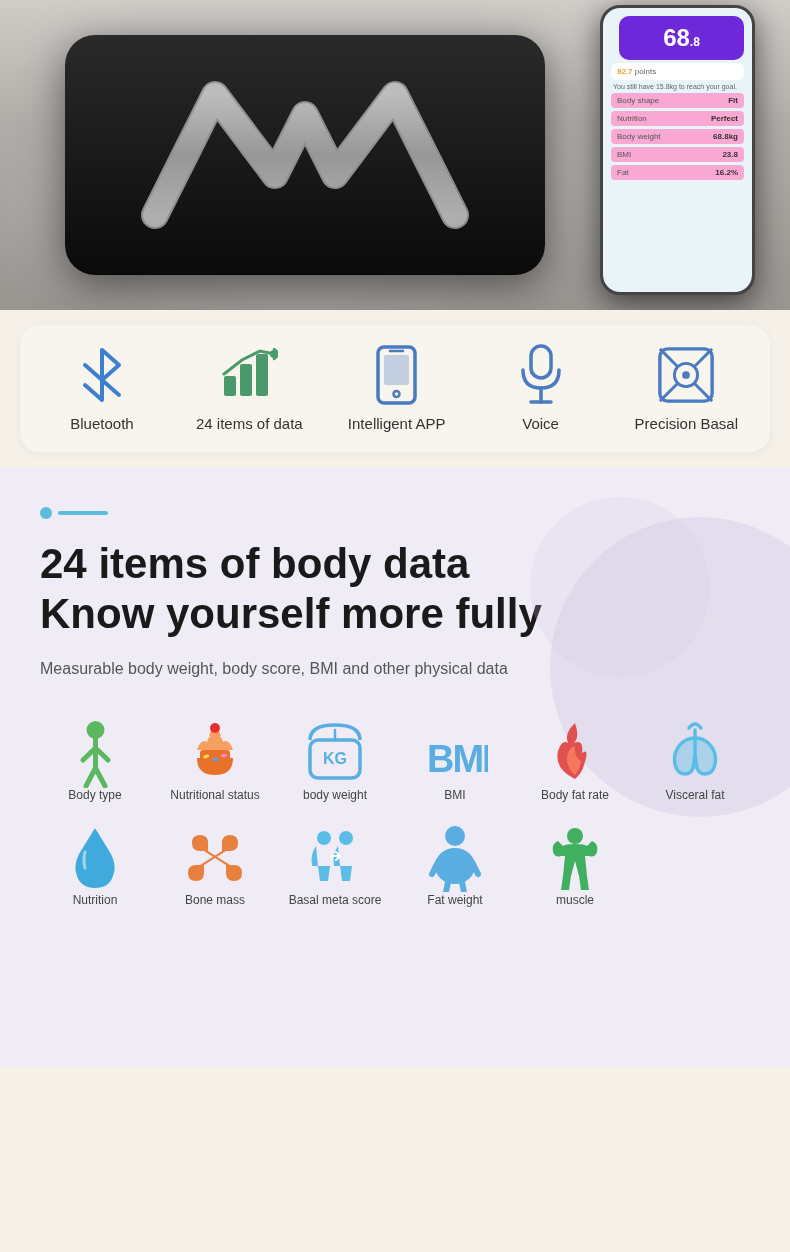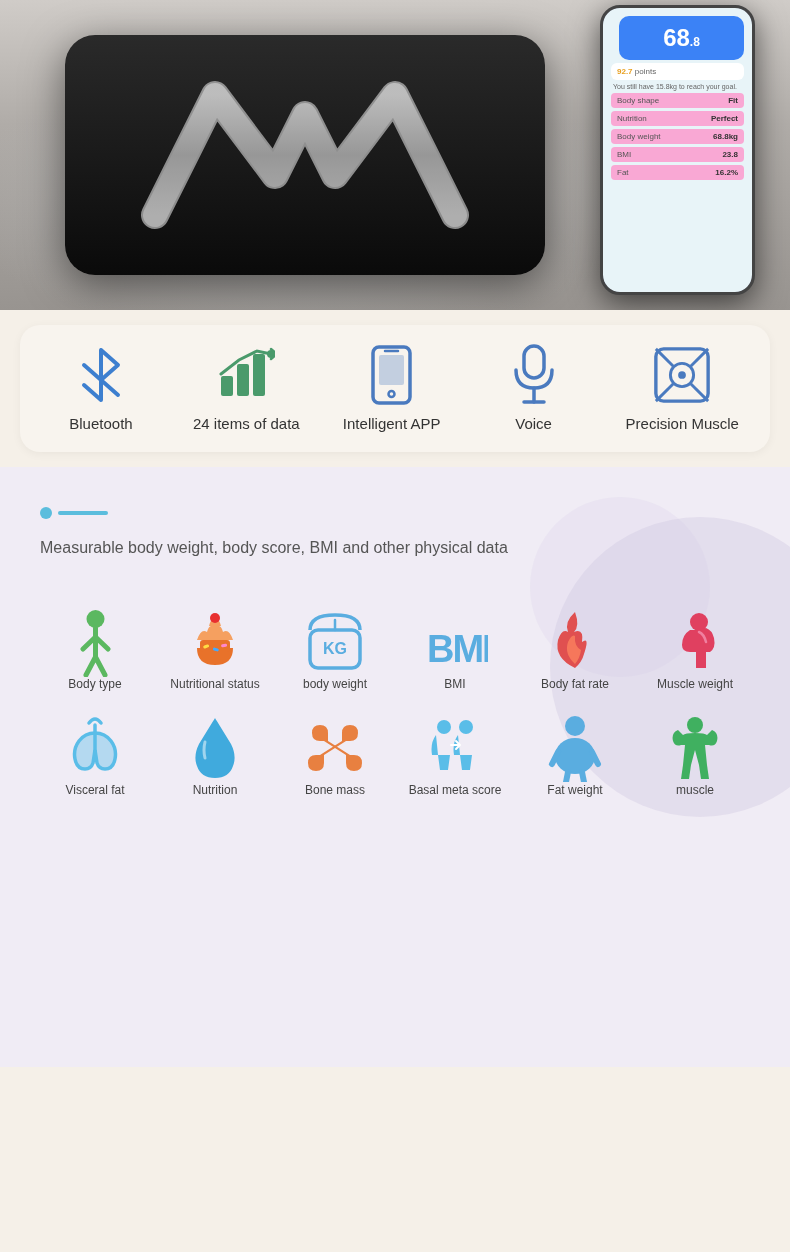--- a/index.html
+++ b/index.html
@@ -67,21 +67,21 @@
     .phone-screen {
       width: 100%;
       height: 100%;
       background: #e8f4f8;
       display: flex;
       flex-direction: column;
       padding: 8px;
       gap: 3px;
     }
     .phone-weight {
-      background: #3b82f6;
+      background: #6d28d9;
       border-radius: 10px;
       padding: 8px;
       text-align: center;
       color: white;
       font-size: 24px;
       font-weight: bold;
       margin-left: 8px;
     }
     .phone-weight .unit { font-size: 12px; }
     .phone-score-bar {
@@ -169,21 +169,21 @@
     .section-title {
       font-size: 42px;
       font-weight: 800;
       color: #1a1a1a;
       line-height: 1.2;
       margin-bottom: 20px;
     }
     .section-subtitle {
       font-size: 16px;
       color: #555;
-      margin-bottom: 50px;
+      margin-bottom: 40px;
     }
 
     
     .data-section::before {
       content: '';
       position: absolute;
       top: 50px;
       right: -60px;
       width: 300px;
       height: 300px;
@@ -345,32 +345,36 @@
       <svg width="62" height="62" viewBox="0 0 62 62" fill="none">
         <rect x="4" y="4" width="54" height="54" rx="8" stroke="#4a7abf" stroke-width="3.5"></rect>
         <line x1="4" y1="4" x2="22" y2="22" stroke="#4a7abf" stroke-width="3"></line>
         <line x1="58" y1="4" x2="40" y2="22" stroke="#4a7abf" stroke-width="3"></line>
         <line x1="4" y1="58" x2="22" y2="40" stroke="#4a7abf" stroke-width="3"></line>
         <line x1="58" y1="58" x2="40" y2="40" stroke="#4a7abf" stroke-width="3"></line>
         <circle cx="31" cy="31" r="12" stroke="#4a7abf" stroke-width="3"></circle>
         <circle cx="31" cy="31" r="4" fill="#4a7abf"></circle>
       </svg>
     </div>
-    <span class="feature-label">Precision Muscle</span>
+    <span class="feature-label">Precision Basal</span>
   </div>
 
 </div>
 
 <div class="data-section">
 
   <div class="section-accent">
     <div class="accent-dot"></div>
     <div class="accent-line"></div>
   </div>
 
+  <div class="section-title">
+    <div>24 items of body data</div>
+    <div>Know yourself more fully</div>
+  </div>
 
   <div class="section-subtitle">Measurable body weight, body score, BMI and other physical data</div>
 
   <div class="body-data-grid">
 
     <div class="body-data-item">
       <div class="body-data-icon">
         <svg width="55" height="70" viewBox="0 0 55 70" fill="none">
           <circle cx="27.5" cy="12" r="9" fill="#5bb860"></circle>
           <path d="M27.5,21 L27.5,50 M27.5,30 L15,42 M27.5,30 L40,42 M27.5,50 L18,68 M27.5,50 L37,68" stroke="#5bb860" stroke-width="5" stroke-linecap="round"></path>
@@ -428,32 +432,20 @@
       <div class="body-data-icon">
         <svg width="58" height="68" viewBox="0 0 58 68" fill="none">
 
           <path d="M29,60 Q8,50 12,32 Q16,20 22,24 Q18,14 29,4 Q34,18 28,24 Q38,20 36,34 Q44,28 38,46 Q36,54 29,60 Z" fill="#e05050"></path>
           <path d="M29,56 Q18,46 22,34 Q26,26 29,28 Q28,38 35,42 Q34,50 29,56 Z" fill="#ff8860" opacity="0.7"></path>
         </svg>
       </div>
       <span class="body-data-label">Body fat rate</span>
     </div>
 
-    <div class="body-data-item">
-      <div class="body-data-icon">
-        <svg width="62" height="65" viewBox="0 0 62 65" fill="none">
-
-          <circle cx="35" cy="12" r="9" fill="#e04060"></circle>
-          <path d="M26,20 Q18,25 18,35 Q18,42 26,42 L32,42 L32,58 L42,58 L42,42 L46,42 Q52,38 50,28 Q48,20 42,18 L35,20 Z" fill="#e04060"></path>
-
-          <path d="M35,22 Q40,24 42,32" stroke="#f080a0" stroke-width="2.5" fill="none" stroke-linecap="round"></path>
-        </svg>
-      </div>
-      <span class="body-data-label">Muscle weight</span>
-    </div>
 
     <div class="body-data-item">
       <div class="body-data-icon">
         <svg width="65" height="65" viewBox="0 0 65 65" fill="none">
 
           <path d="M32,10 L32,35" stroke="#5abde8" stroke-width="3.5" stroke-linecap="round"></path>
 
           <path d="M32,18 Q22,18 16,26 Q10,34 12,44 Q14,54 22,54 Q28,54 30,48 L32,35" stroke="#5abde8" stroke-width="3.5" fill="#5abde8" fill-opacity="0.4" stroke-linejoin="round"></path>
 
           <path d="M32,18 Q42,18 48,26 Q54,34 52,44 Q50,54 42,54 Q36,54 34,48 L32,35" stroke="#5abde8" stroke-width="3.5" fill="#5abde8" fill-opacity="0.4" stroke-linejoin="round"></path>

